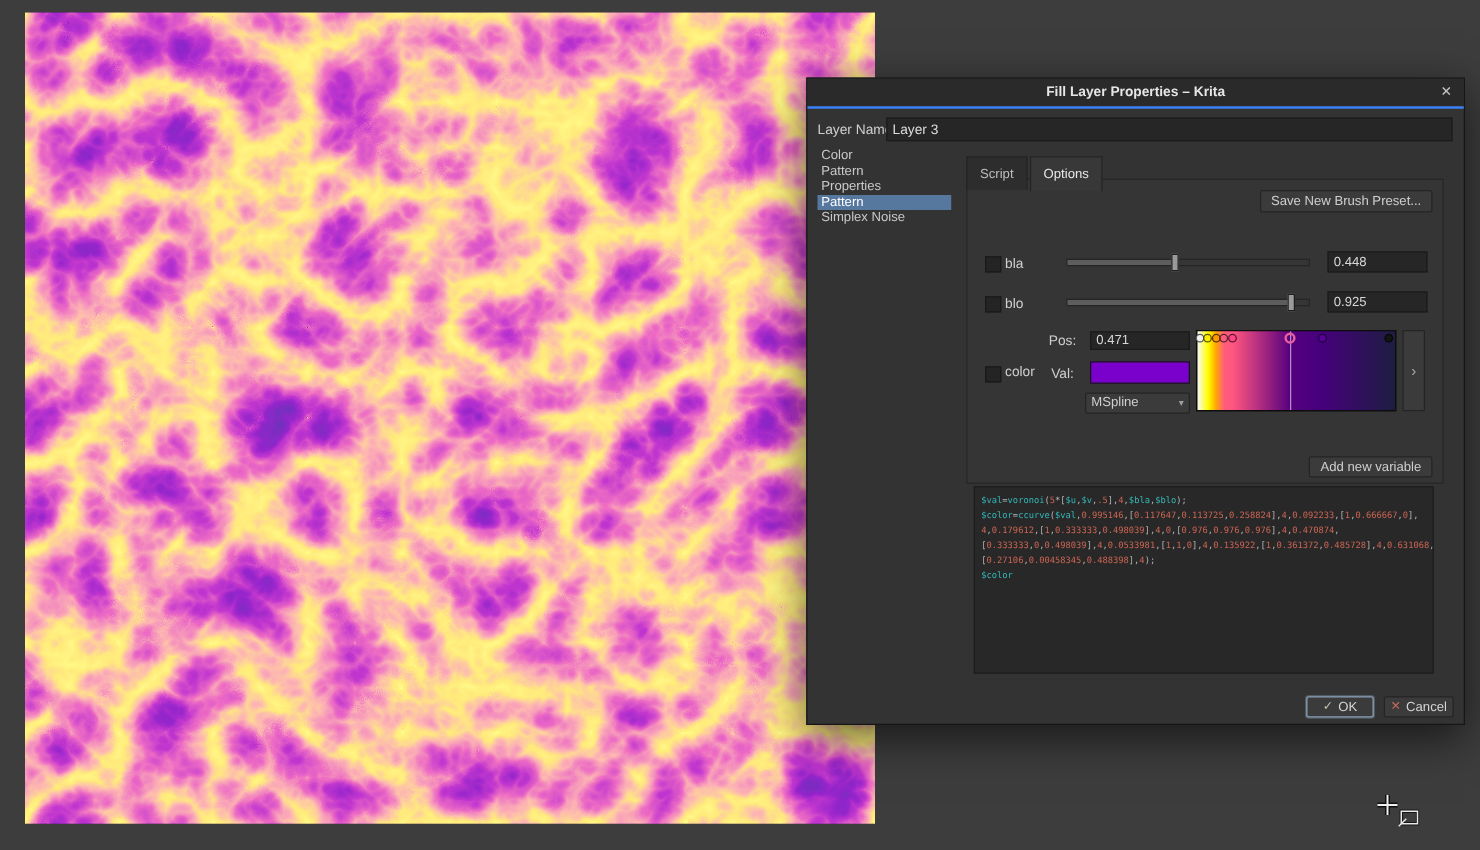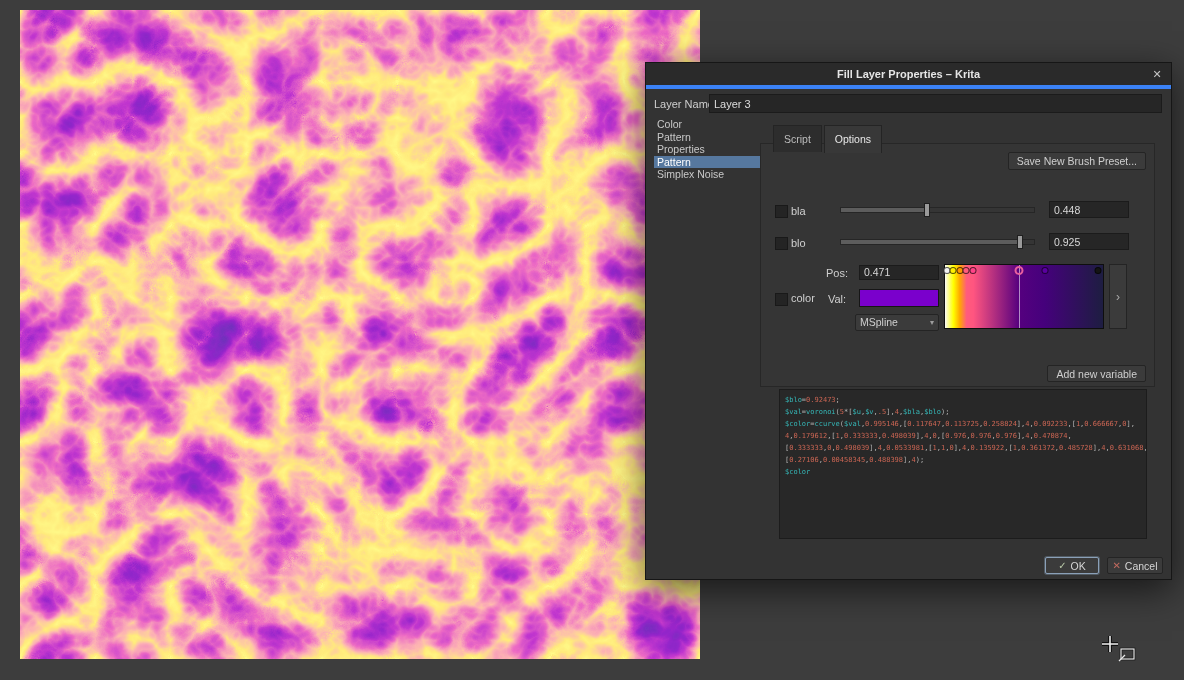--- a/index.html
+++ b/index.html
@@ -15,42 +15,42 @@
   .artwork{position:absolute;left:20px;top:10px;width:680px;height:649px;background:#2a0a55;}
   .artwork svg{display:block;}
 
   
   .dialog{
     position:absolute;left:645px;top:62px;width:527px;height:518px;
     background:#333333;border:1px solid #161616;
     box-shadow:0 10px 34px rgba(0,0,0,0.6);
     color:#d2d2d2;font-size:11px;box-sizing:border-box;
   }
-  .titlebar{position:relative;height:22px;background:#2a2a2a;border-bottom:4px solid #3b82f6;
+  .titlebar{position:relative;height:22px;background:#2a2a2a;border-bottom:2px solid #3b82f6;
     display:flex;align-items:center;justify-content:center;font-weight:bold;color:#e6e6e6;font-size:11px;}
   .close-btn{position:absolute;right:6px;top:3px;width:16px;height:16px;line-height:16px;text-align:center;
     color:#c4c4c4;font-size:11px;cursor:default;}
 
   .label{color:#cfcfcf;}
   .layer-label{position:absolute;left:8px;top:35px;}
   .layer-input{position:absolute;left:63px;top:31px;right:9px;height:17px;
     background:#262626;border:1px solid #1b1b1b;color:#dcdcdc;font-size:11px;
     font-family:"Liberation Sans",sans-serif;padding:0 4px;box-sizing:content-box;outline:none;}
 
   
   .generator-list{position:absolute;left:8px;top:55px;width:107px;bottom:30px;background:#333333;}
   .list-item{height:12.5px;line-height:12.5px;padding-left:3px;font-size:10.5px;color:#c9c9c9;white-space:nowrap;}
   .list-item.selected{background:#56789f;color:#ffffff;}
 
   
   .tab-bar{position:absolute;left:127px;top:62px;height:19px;display:flex;z-index:2;}
   .tab{height:18px;line-height:18px;padding:4px 10px;background:#2d2d2d;border:1px solid #242424;
     border-bottom:none;color:#bdbdbd;font-size:10.5px;margin-right:2px;}
   .tab.active{background:#383838;color:#e8e8e8;height:19px;}
-  .tab-frame{position:absolute;left:114px;right:16px;top:80px;height:242px;
+  .tab-frame{position:absolute;left:127px;right:16px;top:80px;height:242px;
     border:1px solid #272727;background:#353535;}
 
   .push-btn{
     background:#3b3b3b;border:1px solid #242424;border-radius:2px;color:#cfcfcf;
     font-size:10.5px;display:flex;align-items:center;justify-content:center;
     padding:0 8px;height:18px;box-sizing:border-box;white-space:nowrap;}
   .save-preset-btn{position:absolute;top:8px;right:8px;}
   .add-var-btn{position:absolute;top:221px;right:8px;height:17px;}
 
   
@@ -202,21 +202,20 @@
       <div class="next-btn">
         <span>›</span>
       </div>
 
       <div class="push-btn add-var-btn">
         <span>Add new variable</span>
       </div>
     </div>
 
     <div class="script-box">
-        <div class="code-line"><span style="color: rgb(53, 184, 184);">$blo</span><span style="color: rgb(181, 181, 181);">=</span><span style="color: rgb(203, 101, 83);">0.92473</span><span style="color: rgb(181, 181, 181);">;</span></div>
         <div class="code-line"><span style="color: rgb(53, 184, 184);">$val</span><span style="color: rgb(181, 181, 181);">=</span><span style="color: rgb(53, 184, 184);">voronoi</span><span style="color: rgb(181, 181, 181);">(</span><span style="color: rgb(203, 101, 83);">5</span><span style="color: rgb(181, 181, 181);">*[</span><span style="color: rgb(53, 184, 184);">$u</span><span style="color: rgb(181, 181, 181);">,</span><span style="color: rgb(53, 184, 184);">$v</span><span style="color: rgb(181, 181, 181);">,</span><span style="color: rgb(203, 101, 83);">.5</span><span style="color: rgb(181, 181, 181);">],</span><span style="color: rgb(203, 101, 83);">4</span><span style="color: rgb(181, 181, 181);">,</span><span style="color: rgb(53, 184, 184);">$bla</span><span style="color: rgb(181, 181, 181);">,</span><span style="color: rgb(53, 184, 184);">$blo</span><span style="color: rgb(181, 181, 181);">);</span></div>
         <div class="code-line"><span style="color: rgb(53, 184, 184);">$color</span><span style="color: rgb(181, 181, 181);">=</span><span style="color: rgb(53, 184, 184);">ccurve</span><span style="color: rgb(181, 181, 181);">(</span><span style="color: rgb(53, 184, 184);">$val</span><span style="color: rgb(181, 181, 181);">,</span><span style="color: rgb(203, 101, 83);">0.995146</span><span style="color: rgb(181, 181, 181);">,[</span><span style="color: rgb(203, 101, 83);">0.117647</span><span style="color: rgb(181, 181, 181);">,</span><span style="color: rgb(203, 101, 83);">0.113725</span><span style="color: rgb(181, 181, 181);">,</span><span style="color: rgb(203, 101, 83);">0.258824</span><span style="color: rgb(181, 181, 181);">],</span><span style="color: rgb(203, 101, 83);">4</span><span style="color: rgb(181, 181, 181);">,</span><span style="color: rgb(203, 101, 83);">0.092233</span><span style="color: rgb(181, 181, 181);">,[</span><span style="color: rgb(203, 101, 83);">1</span><span style="color: rgb(181, 181, 181);">,</span><span style="color: rgb(203, 101, 83);">0.666667</span><span style="color: rgb(181, 181, 181);">,</span><span style="color: rgb(203, 101, 83);">0</span><span style="color: rgb(181, 181, 181);">],</span></div>
         <div class="code-line"><span style="color: rgb(203, 101, 83);">4</span><span style="color: rgb(181, 181, 181);">,</span><span style="color: rgb(203, 101, 83);">0.179612</span><span style="color: rgb(181, 181, 181);">,[</span><span style="color: rgb(203, 101, 83);">1</span><span style="color: rgb(181, 181, 181);">,</span><span style="color: rgb(203, 101, 83);">0.333333</span><span style="color: rgb(181, 181, 181);">,</span><span style="color: rgb(203, 101, 83);">0.498039</span><span style="color: rgb(181, 181, 181);">],</span><span style="color: rgb(203, 101, 83);">4</span><span style="color: rgb(181, 181, 181);">,</span><span style="color: rgb(203, 101, 83);">0</span><span style="color: rgb(181, 181, 181);">,[</span><span style="color: rgb(203, 101, 83);">0.976</span><span style="color: rgb(181, 181, 181);">,</span><span style="color: rgb(203, 101, 83);">0.976</span><span style="color: rgb(181, 181, 181);">,</span><span style="color: rgb(203, 101, 83);">0.976</span><span style="color: rgb(181, 181, 181);">],</span><span style="color: rgb(203, 101, 83);">4</span><span style="color: rgb(181, 181, 181);">,</span><span style="color: rgb(203, 101, 83);">0.470874</span><span style="color: rgb(181, 181, 181);">,</span></div>
         <div class="code-line"><span style="color: rgb(181, 181, 181);">[</span><span style="color: rgb(203, 101, 83);">0.333333</span><span style="color: rgb(181, 181, 181);">,</span><span style="color: rgb(203, 101, 83);">0</span><span style="color: rgb(181, 181, 181);">,</span><span style="color: rgb(203, 101, 83);">0.498039</span><span style="color: rgb(181, 181, 181);">],</span><span style="color: rgb(203, 101, 83);">4</span><span style="color: rgb(181, 181, 181);">,</span><span style="color: rgb(203, 101, 83);">0.0533981</span><span style="color: rgb(181, 181, 181);">,[</span><span style="color: rgb(203, 101, 83);">1</span><span style="color: rgb(181, 181, 181);">,</span><span style="color: rgb(203, 101, 83);">1</span><span style="color: rgb(181, 181, 181);">,</span><span style="color: rgb(203, 101, 83);">0</span><span style="color: rgb(181, 181, 181);">],</span><span style="color: rgb(203, 101, 83);">4</span><span style="color: rgb(181, 181, 181);">,</span><span style="color: rgb(203, 101, 83);">0.135922</span><span style="color: rgb(181, 181, 181);">,[</span><span style="color: rgb(203, 101, 83);">1</span><span style="color: rgb(181, 181, 181);">,</span><span style="color: rgb(203, 101, 83);">0.361372</span><span style="color: rgb(181, 181, 181);">,</span><span style="color: rgb(203, 101, 83);">0.485728</span><span style="color: rgb(181, 181, 181);">],</span><span style="color: rgb(203, 101, 83);">4</span><span style="color: rgb(181, 181, 181);">,</span><span style="color: rgb(203, 101, 83);">0.631068</span><span style="color: rgb(181, 181, 181);">,</span></div>
         <div class="code-line"><span style="color: rgb(181, 181, 181);">[</span><span style="color: rgb(203, 101, 83);">0.27106</span><span style="color: rgb(181, 181, 181);">,</span><span style="color: rgb(203, 101, 83);">0.00458345</span><span style="color: rgb(181, 181, 181);">,</span><span style="color: rgb(203, 101, 83);">0.488398</span><span style="color: rgb(181, 181, 181);">],</span><span style="color: rgb(203, 101, 83);">4</span><span style="color: rgb(181, 181, 181);">);</span></div>
         <div class="code-line"><span style="color: rgb(53, 184, 184);">$color</span></div>
       </div>
 
     <div class="btn ok">
       <span class="btn-icon check">✓</span>

